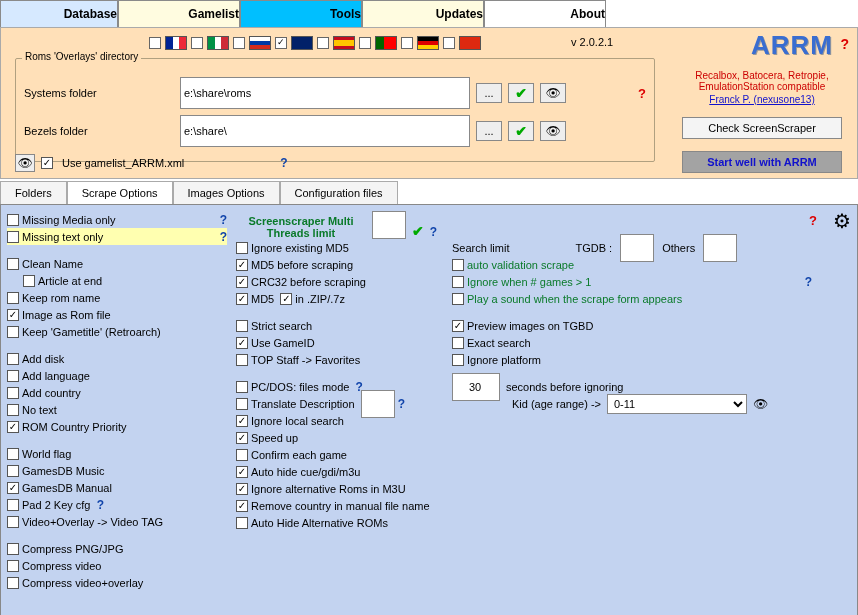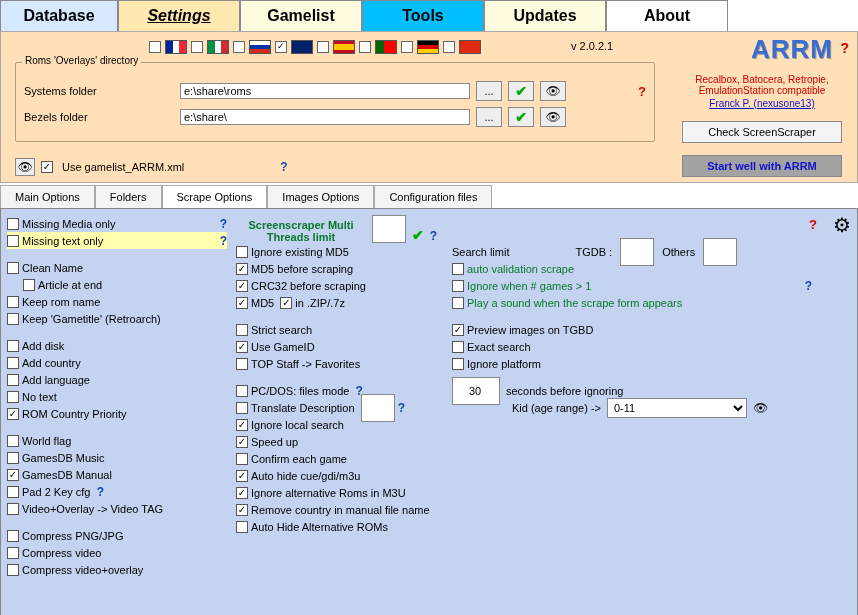--- a/index.html
+++ b/index.html
@@ -1,36 +1,36 @@
 <!DOCTYPE html>
 <html><head>
 <meta charset="utf-8">
 <style>
 *{box-sizing:border-box;margin:0;padding:0;font-family:Tahoma,Arial,sans-serif;font-size:11px}
 body{background:#fff;width:858px;height:615px;position:relative;overflow:hidden}
 .top-tabs{display:flex;background:#fff}
-.top-tab{padding:6px 0;text-align:center;border:1px solid #8a8a8a;border-bottom:none;cursor:pointer;font-weight:bold;font-size:16px}
+.top-tab{padding:6px 0;text-align:right;border:1px solid #8a8a8a;border-bottom:none;cursor:pointer;font-weight:bold;font-size:12px}
 .top-tab.database{width:118px;background:#d6e9ff}
 .top-tab.settings{width:122px;background:#ffe9b0;text-decoration:underline;font-style:italic}
 .top-tab.gamelist{width:122px;background:#fffce0}
 .top-tab.tools{width:122px;background:#00bfff;color:#000}
 .top-tab.updates{width:122px;background:#fffce0}
 .top-tab.about{width:122px;background:#fff}
 .header-band{background:#ffe0b8;height:152px;position:relative;border:1px solid #aaa}
 .flags{position:absolute;top:8px;left:148px;display:flex;gap:4px;align-items:center}
 .flag-cb{width:12px;height:12px;border:1px solid #666;background:#fff;display:inline-block}
 .flag{width:22px;height:14px;border:1px solid #555;display:inline-block}
 .ver{position:absolute;top:8px;left:570px;font-size:11px}
 .logo{position:absolute;top:2px;right:24px;font-size:26px;font-weight:bold;color:#3a6dd0;text-shadow:1px 1px #999;letter-spacing:1px}
 .hq{position:absolute;top:8px;right:8px;color:#d00;font-weight:bold;font-size:14px}
 .dir-group{position:absolute;top:30px;left:14px;width:640px;border:1px solid #b0a080;padding:18px 8px 8px;border-radius:2px}
 .dir-title{position:absolute;top:-8px;left:6px;background:#ffe0b8;padding:0 3px;font-size:10px}
 .dir-row{display:flex;align-items:center;margin-bottom:6px;gap:6px}
 .dir-lbl{width:150px}
-.dir-input{width:290px;height:16px;border:1px solid #888;background:#fff;padding:0 3px}
+.dir-input{width:290px;height:32px;border:1px solid #888;background:#fff;padding:0 3px}
 .sq-btn{width:26px;height:20px;border:1px solid #888;background:#eee;display:flex;align-items:center;justify-content:center;cursor:pointer}
 .green-ck{color:#0a0;font-weight:bold;font-size:14px}
 .eye{font-size:12px}
 .red-q{color:#d00;font-weight:bold;font-size:13px}
 .blue-q{color:#14a;font-weight:bold;font-size:12px;cursor:pointer}
 .bot-row{position:absolute;top:126px;left:14px;display:flex;align-items:center;gap:6px}
 .side-info{position:absolute;top:42px;right:10px;width:170px;text-align:center}
 .side-info .red{color:#c00;font-size:10px}
 .side-info a{color:#11c;text-decoration:underline;font-size:10px;display:block;margin:2px 0}
 .side-btn{display:block;width:160px;margin:12px auto;padding:4px;border:1px solid #888;background:#f4f4f4;cursor:pointer;font-size:11px}
@@ -51,21 +51,20 @@
 .sel{width:140px;height:20px;border:1px solid #888;background:#fff;padding:0 2px}
 .gear{position:absolute;top:4px;right:6px;font-size:20px;cursor:pointer}
 .gap{height:10px}
 .green-t{color:#0a7a2a}
 </style>
 </head>
 <body>
 
 <div class="top-tabs">
 <div class="top-tab database">Database</div>
-<div class="top-tab settings">Settings</div>
 <div class="top-tab gamelist">Gamelist</div>
 <div class="top-tab tools">Tools</div>
 <div class="top-tab updates">Updates</div>
 <div class="top-tab about">About</div>
 </div>
 
 <div class="header-band">
   <div class="flags">
     <span class="flag-cb"></span>
       <span class="flag" style="background:linear-gradient(90deg,#002395 33%,#fff 33% 66%,#ed2939 66%)"></span>
@@ -130,21 +129,20 @@
   <div class="side-info">
     <div class="red">Recalbox, Batocera, Retropie,</div>
     <div class="red">EmulationStation compatible</div>
     <a>Franck P. (nexusone13)</a>
     <button class="side-btn">Check ScreenScraper</button>
     <button class="side-btn blue">Start well with ARRM</button>
   </div>
 </div>
 
 <div class="sub-tabs">
-<div class="sub-tab">Main Options</div>
 <div class="sub-tab">Folders</div>
 <div class="sub-tab active">Scrape Options</div>
 <div class="sub-tab">Images Options</div>
 <div class="sub-tab">Configuration files</div>
 </div>
 
 <div class="panel">
 <span class="gear">⚙</span>
 <span class="red-q" style="position:absolute;top:8px;right:40px">?</span>
 
@@ -168,35 +166,39 @@
       </div>
 <div class="row" style="padding-left:16px">
         <span class="cb"></span>
         <span>Article at end</span>
       </div>
 <div class="row">
         <span class="cb"></span>
         <span>Keep rom name</span>
       </div>
 <div class="row">
+        <span class="cb ck"></span>
+        <span>Image as Rom file</span>
+      </div>
+<div class="row">
         <span class="cb"></span>
         <span>Keep 'Gametitle' (Retroarch)</span>
       </div>
 <div class="gap"></div>
 <div class="row">
         <span class="cb"></span>
         <span>Add disk</span>
       </div>
 <div class="row">
         <span class="cb"></span>
+        <span>Add language</span>
+      </div>
+<div class="row">
+        <span class="cb"></span>
         <span>Add country</span>
-      </div>
-<div class="row">
-        <span class="cb"></span>
-        <span>Add language</span>
       </div>
 <div class="row">
         <span class="cb"></span>
         <span>No text</span>
       </div>
 <div class="row">
         <span class="cb ck"></span>
         <span>ROM Country Priority</span>
       </div>
 <div class="gap"></div>

